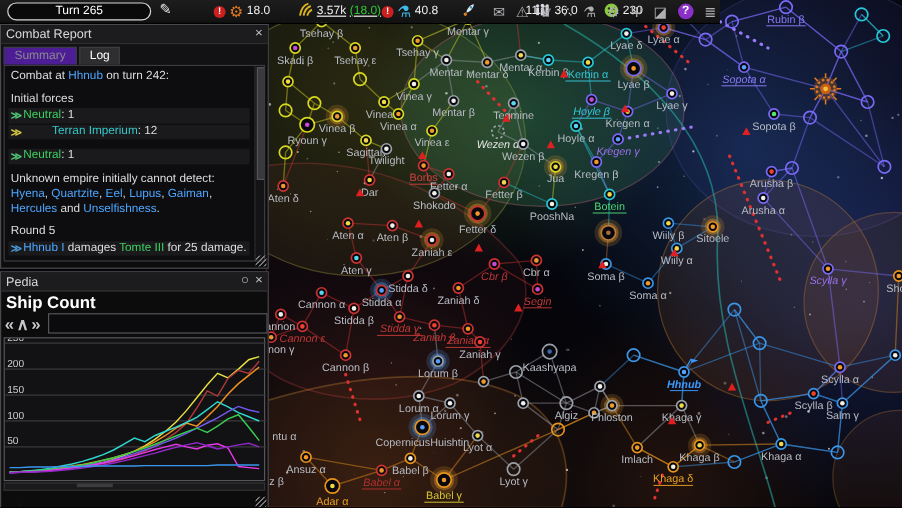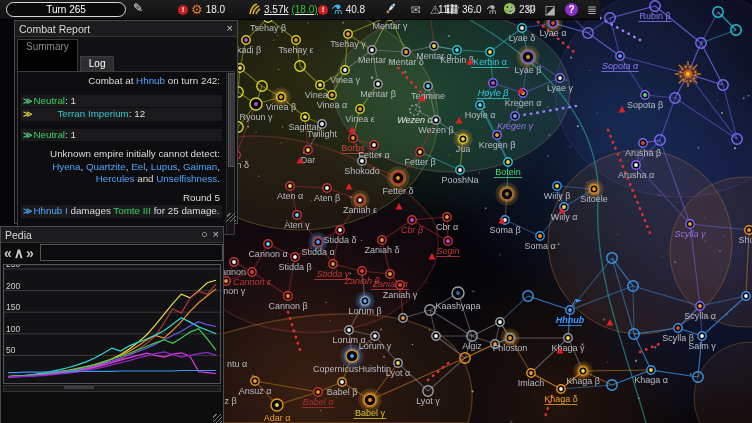--- a/index.html
+++ b/index.html
@@ -31,25 +31,25 @@
   .extra{color:#30c830;text-align:right;}
   #menu-icons{position:absolute;right:3px;top:0;height:19px;display:flex;align-items:center;gap:9px;}
   .mi{color:#b0b0b4;font-size:12px;line-height:14px;}
   .mi-help{width:13px;height:13px;border-radius:50%;background:#8a30c8;color:#fff;font-weight:bold;
     font-size:10px;text-align:center;line-height:13px;}
   
   .win{position:absolute;background:rgba(12,12,14,0.96);border:1px solid #4a4a4e;z-index:10;}
   .titlebar{height:15px;display:flex;align-items:center;justify-content:space-between;
     padding:0 4px;background:#1c1c1f;border-bottom:1px solid #333;font-size:10.5px;color:#d8d8d8;}
   .tb-btns{display:flex;gap:5px;color:#c8c8c8;font-size:11px;line-height:11px;}
-  #combat-win{left:14px;top:20px;width:222px;height:202px;text-align:right;}
+  #combat-win{left:0;top:20px;width:222px;height:202px;}
   #tabs{display:flex;gap:2px;padding:2px 2px 0 2px;background:#121214;}
   .tab{font-size:10px;padding:1px 8px 2px;border:1px solid #3c3c40;border-bottom:none;}
-  .tab.inactive{background:#000000;color:#8a8a8e;}
-  .tab.active{background:#2e2e31;color:#fff;margin-top:17px;}
+  .tab.inactive{background:#4c1d95;color:#8a8a8e;}
+  .tab.active{background:#2e2e31;color:#fff;}
   #combat-body{position:relative;margin:0 2px 2px 2px;height:162px;border:1px solid #3c3c40;
     background:#0d0d0f;overflow:hidden;}
   #combat-lines{padding:3px 12px 3px 3px;font-size:9.8px;line-height:12.5px;}
   .cline{padding:0 2px;}
   .cband{background:#1a1a1d;margin:1px 0;display:flex;align-items:center;gap:3px;padding:0 2px;}
   .shipicon{font-size:9px;font-weight:bold;letter-spacing:-2px;}
   .spacer{height:6px;}
   .c-link{color:#4da6ff;} .c-green{color:#3ad060;} .c-teal{color:#35c8c8;margin-left:24px;}
   #combat-scroll{position:absolute;right:0;top:0;width:7px;height:100%;background:#141416;border-left:1px solid #2a2a2d;}
   #combat-thumb{position:absolute;left:1px;top:1px;width:5px;height:92px;background:#3a3a3e;border:1px solid #55555a;}
@@ -1181,20 +1181,21 @@
         </span>
     </div>
     <div id="tabs">
       <span class="tab inactive">Summary</span>
       <span class="tab active">Log</span>
     </div>
     <div id="combat-body">
       <div id="combat-lines">
           <div class="cline"><span><span>Combat at </span><span class="c-link">Hhnub</span><span> on turn 242:</span></span></div>
           <div class="spacer"></div>
+          <div class="cline"><span><span>Initial forces</span></span></div>
           <div class="cline cband">
             <span class="shipicon" style="color: rgb(80, 200, 120);">≫</span>
             <span><span class="c-green">Neutral</span><span>: 1</span></span>
           </div>
           <div class="cline cband">
             <span class="shipicon" style="color: rgb(216, 200, 64);">≫</span>
             <span><span class="c-teal">Terran Imperium</span><span>: 12</span></span>
           </div>
           <div class="spacer"></div>
           <div class="cline cband">
@@ -1218,20 +1219,21 @@
   </div>
 
   <div class="win" id="pedia-win">
     <div class="titlebar">
       <span>Pedia</span>
       <span class="tb-btns">
         <span>○</span>
         <span>×</span>
       </span>
     </div>
+    <div id="pedia-heading">Ship Count</div>
     <div id="pedia-nav">
       <span class="navbtn">«</span>
       <span class="navbtn">∧</span>
       <span class="navbtn">»</span>
       <input id="pedia-input" value="" style="">
     </div>
     <div id="chartbox">
       <svg id="chart" width="218" height="116">
           <line x1="0" y1="4" x2="218" y2="4" stroke="#3a3a3e" stroke-width="1"></line>
           <text x="2" y="2" fill="#d0d0d0" font-size="8.5">250</text>

